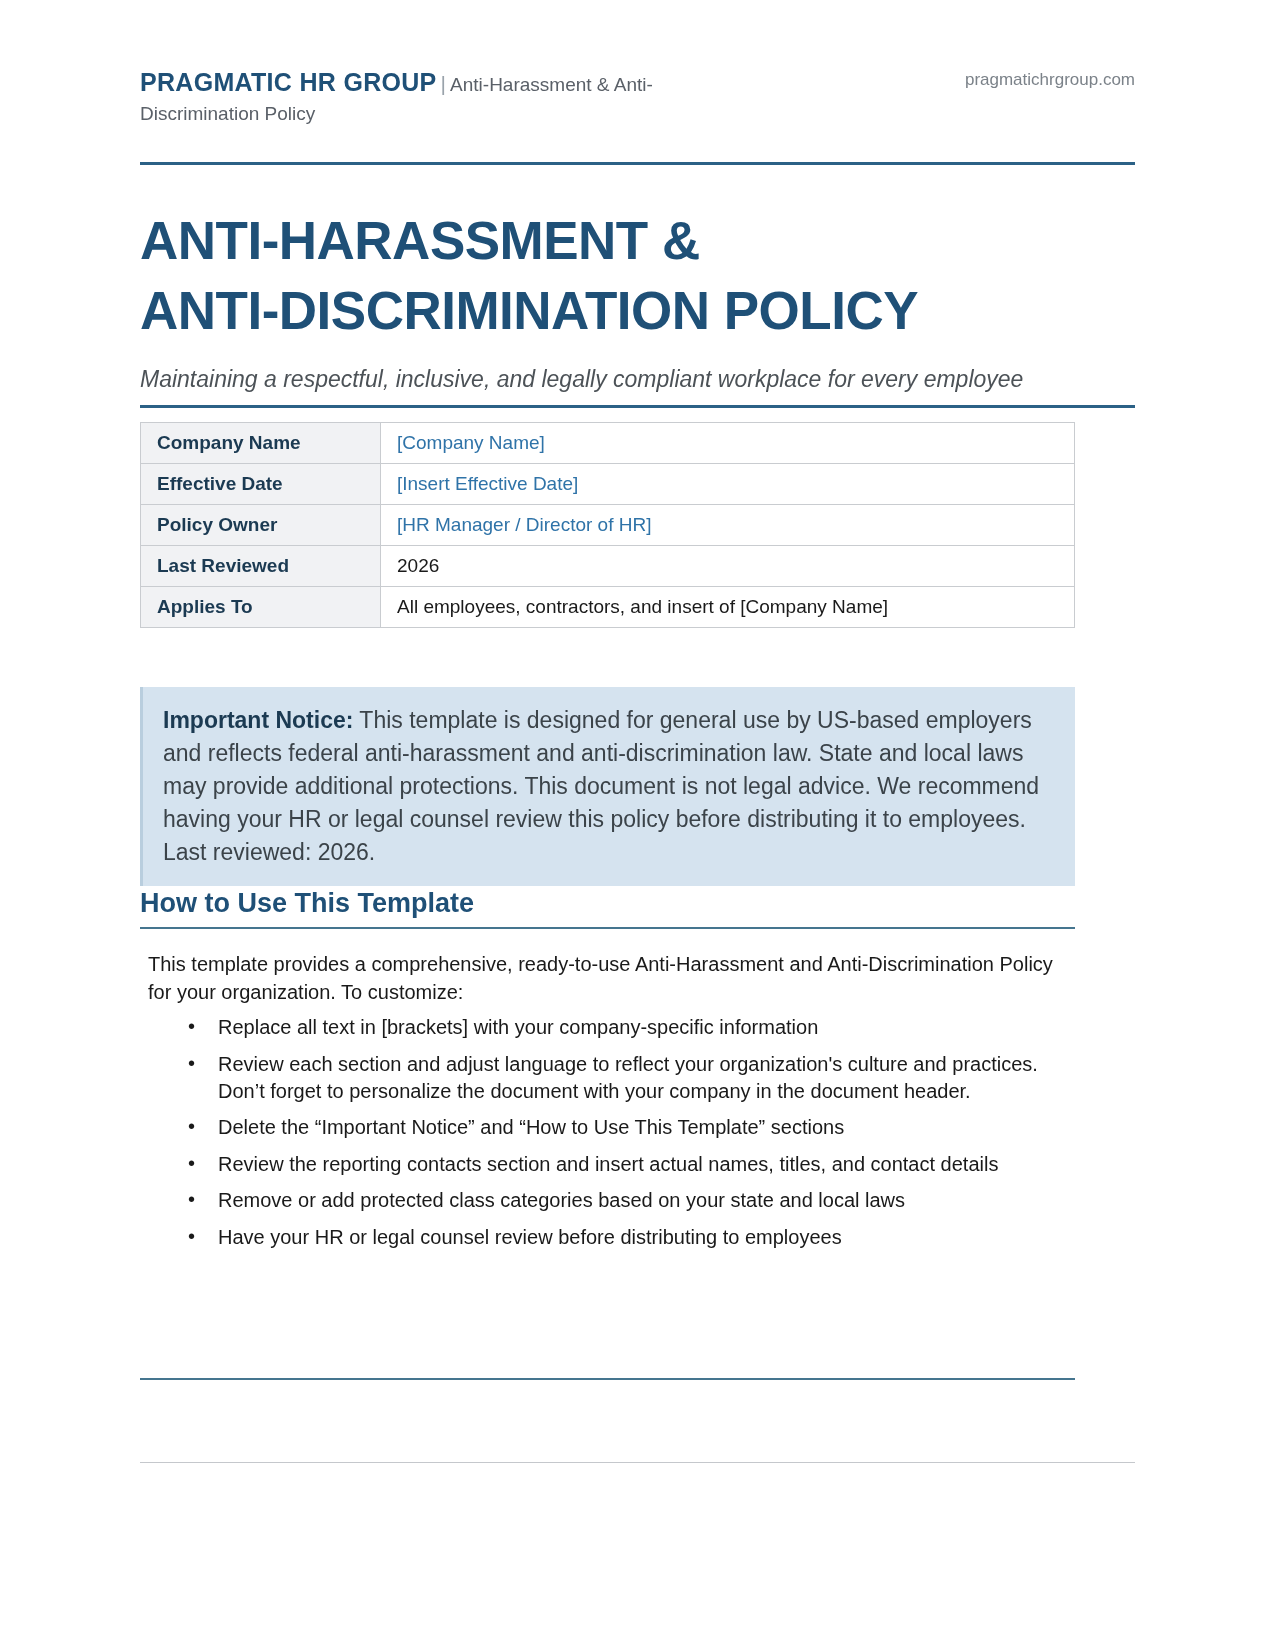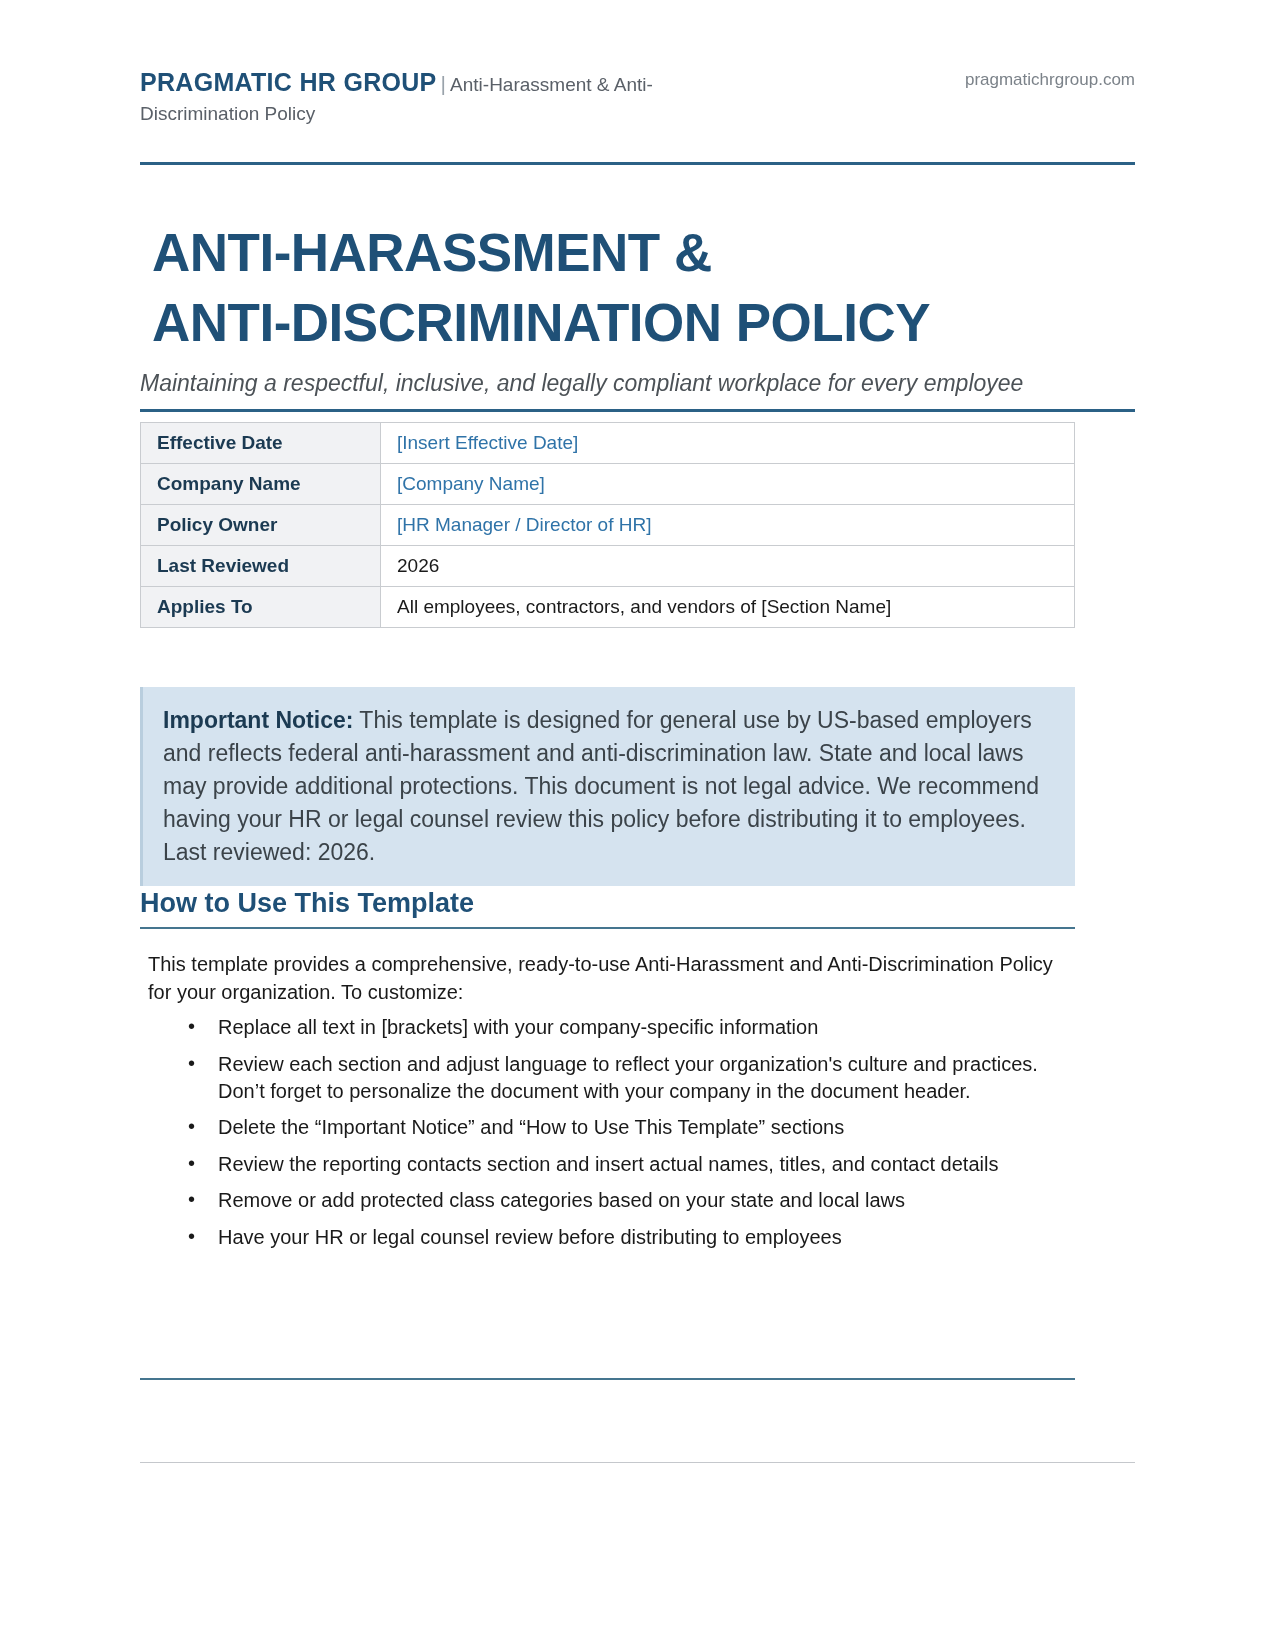--- a/index.html
+++ b/index.html
@@ -82,25 +82,25 @@
     left: 140px;
     right: 140px;
     top: 206px;
   }
   .doc-title {
     font-size: 53px;
     line-height: 1.32;
     font-weight: bold;
     color: #1f5077;
     letter-spacing: -0.5px;
-    margin: 12px;
+    margin: 0;
   }
   .doc-title .line2 { display: block; }
   .doc-subtitle {
-    margin-top: 4px;
+    margin-top: 20px;
     font-size: 23px;
     font-style: italic;
     color: #4c5257;
     font-weight: normal;
   }
   .title-rule {
     margin-top: 12px;
     height: 3px;
     background: #2b6186;
   }
@@ -242,38 +242,38 @@
       <span class="line1">ANTI-HARASSMENT &amp;</span>
       <span class="line2">ANTI-DISCRIMINATION POLICY</span>
     </h1>
     <div class="doc-subtitle">Maintaining a respectful, inclusive, and legally compliant workplace for every employee</div>
     <div class="title-rule"></div>
   </div>
 
   <table class="meta-table">
     <tbody>
       <tr>
+        <td class="key">Company Name</td>
+        <td class="val placeholder">[Company Name]</td>
+      </tr>
+      <tr>
         <td class="key">Effective Date</td>
         <td class="val placeholder">[Insert Effective Date]</td>
       </tr>
       <tr>
-        <td class="key">Company Name</td>
-        <td class="val placeholder">[Company Name]</td>
-      </tr>
-      <tr>
         <td class="key">Policy Owner</td>
         <td class="val placeholder">[HR Manager / Director of HR]</td>
       </tr>
       <tr>
         <td class="key">Last Reviewed</td>
         <td class="val">2026</td>
       </tr>
       <tr>
         <td class="key">Applies To</td>
-        <td class="val">All employees, contractors, and vendors of [Section Name]</td>
+        <td class="val">All employees, contractors, and insert of [Company Name]</td>
       </tr>
     </tbody>
   </table>
 
   <div class="notice">
     <b>Important Notice:</b><span> This template is designed for general use by US-based employers and reflects federal anti-harassment and anti-discrimination law. State and local laws may provide additional protections. This document is not legal advice. We recommend having your HR or legal counsel review this policy before distributing it to employees. Last reviewed: 2026.</span>
   </div>
 
   <div class="section section-howto">
     <h2 class="section-heading">How to Use This Template</h2>

